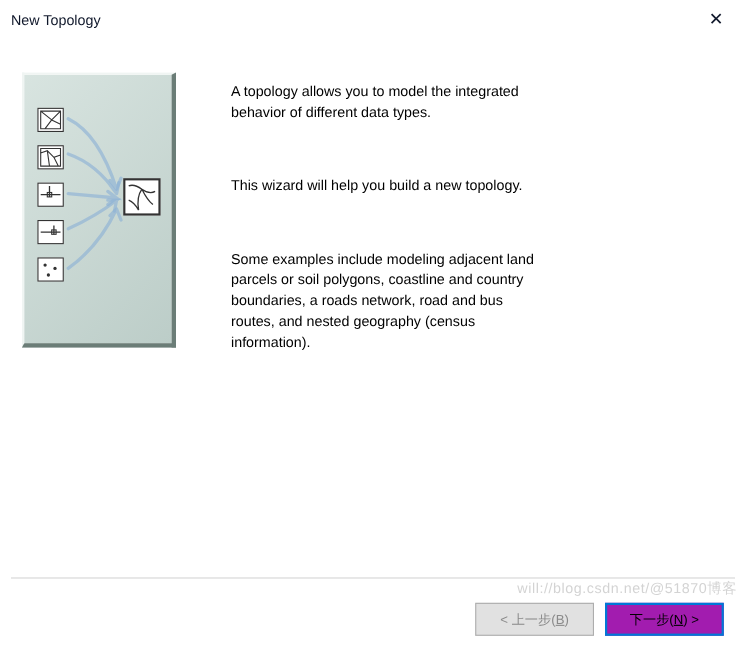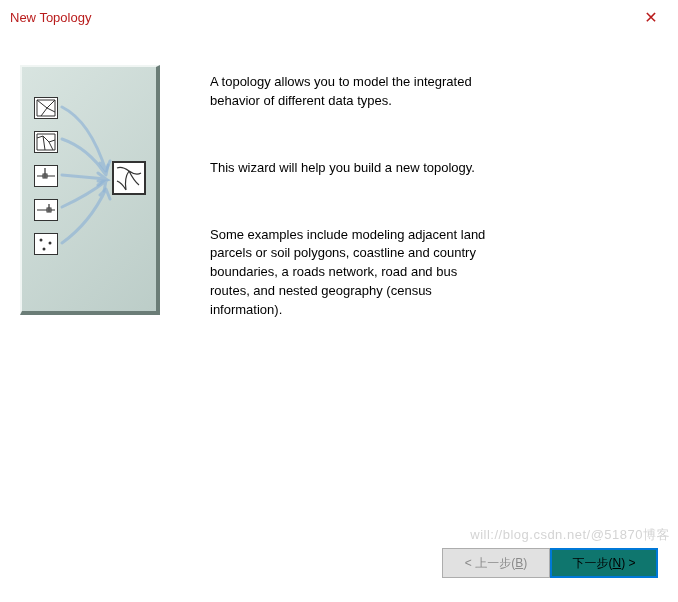--- a/index.html
+++ b/index.html
@@ -11,21 +11,21 @@
       height: 602px;
       overflow: hidden;
       position: relative;
     }
     .titlebar {
       display: flex;
       justify-content: space-between;
       align-items: center;
       padding: 8px 12px 8px 10px;
       font-size: 13px;
-      color: #b91c1c;
+      color: #0f172a;
     }
     .close-btn {
       font-size: 16px;
       font-family: Arial, sans-serif;
       cursor: pointer;
       width: 30px;
       text-align: center;
     }
     .content {
       display: flex;
@@ -93,40 +93,41 @@
       right: 10px;
       height: 1px;
       background: #a0a0a0;
       border-bottom: 1px solid #fff;
     }
     .button-row {
       position: absolute;
       bottom: 24px;
       right: 20px;
       display: flex;
+      gap: 10px;
     }
     .btn {
       min-width: 108px;
       height: 30px;
       font-size: 12px;
       font-family: "Microsoft YaHei", "Segoe UI", sans-serif;
       background: #e1e1e1;
       border: 1px solid #adadad;
       cursor: pointer;
       display: flex;
       align-items: center;
       justify-content: center;
     }
     .btn.disabled {
       color: #8a8a8a;
       cursor: default;
     }
     .btn.primary {
       border: 2px solid #0078d7;
-      background: #0f766e;
+      background: #a21caf;
     }
     .btn-underline { text-decoration: underline; }
     .watermark {
       position: absolute;
       right: 8px;
       bottom: 58px;
       font-size: 13px;
       color: rgba(130,130,130,0.35);
       font-family: sans-serif;
       letter-spacing: 0.5px;

